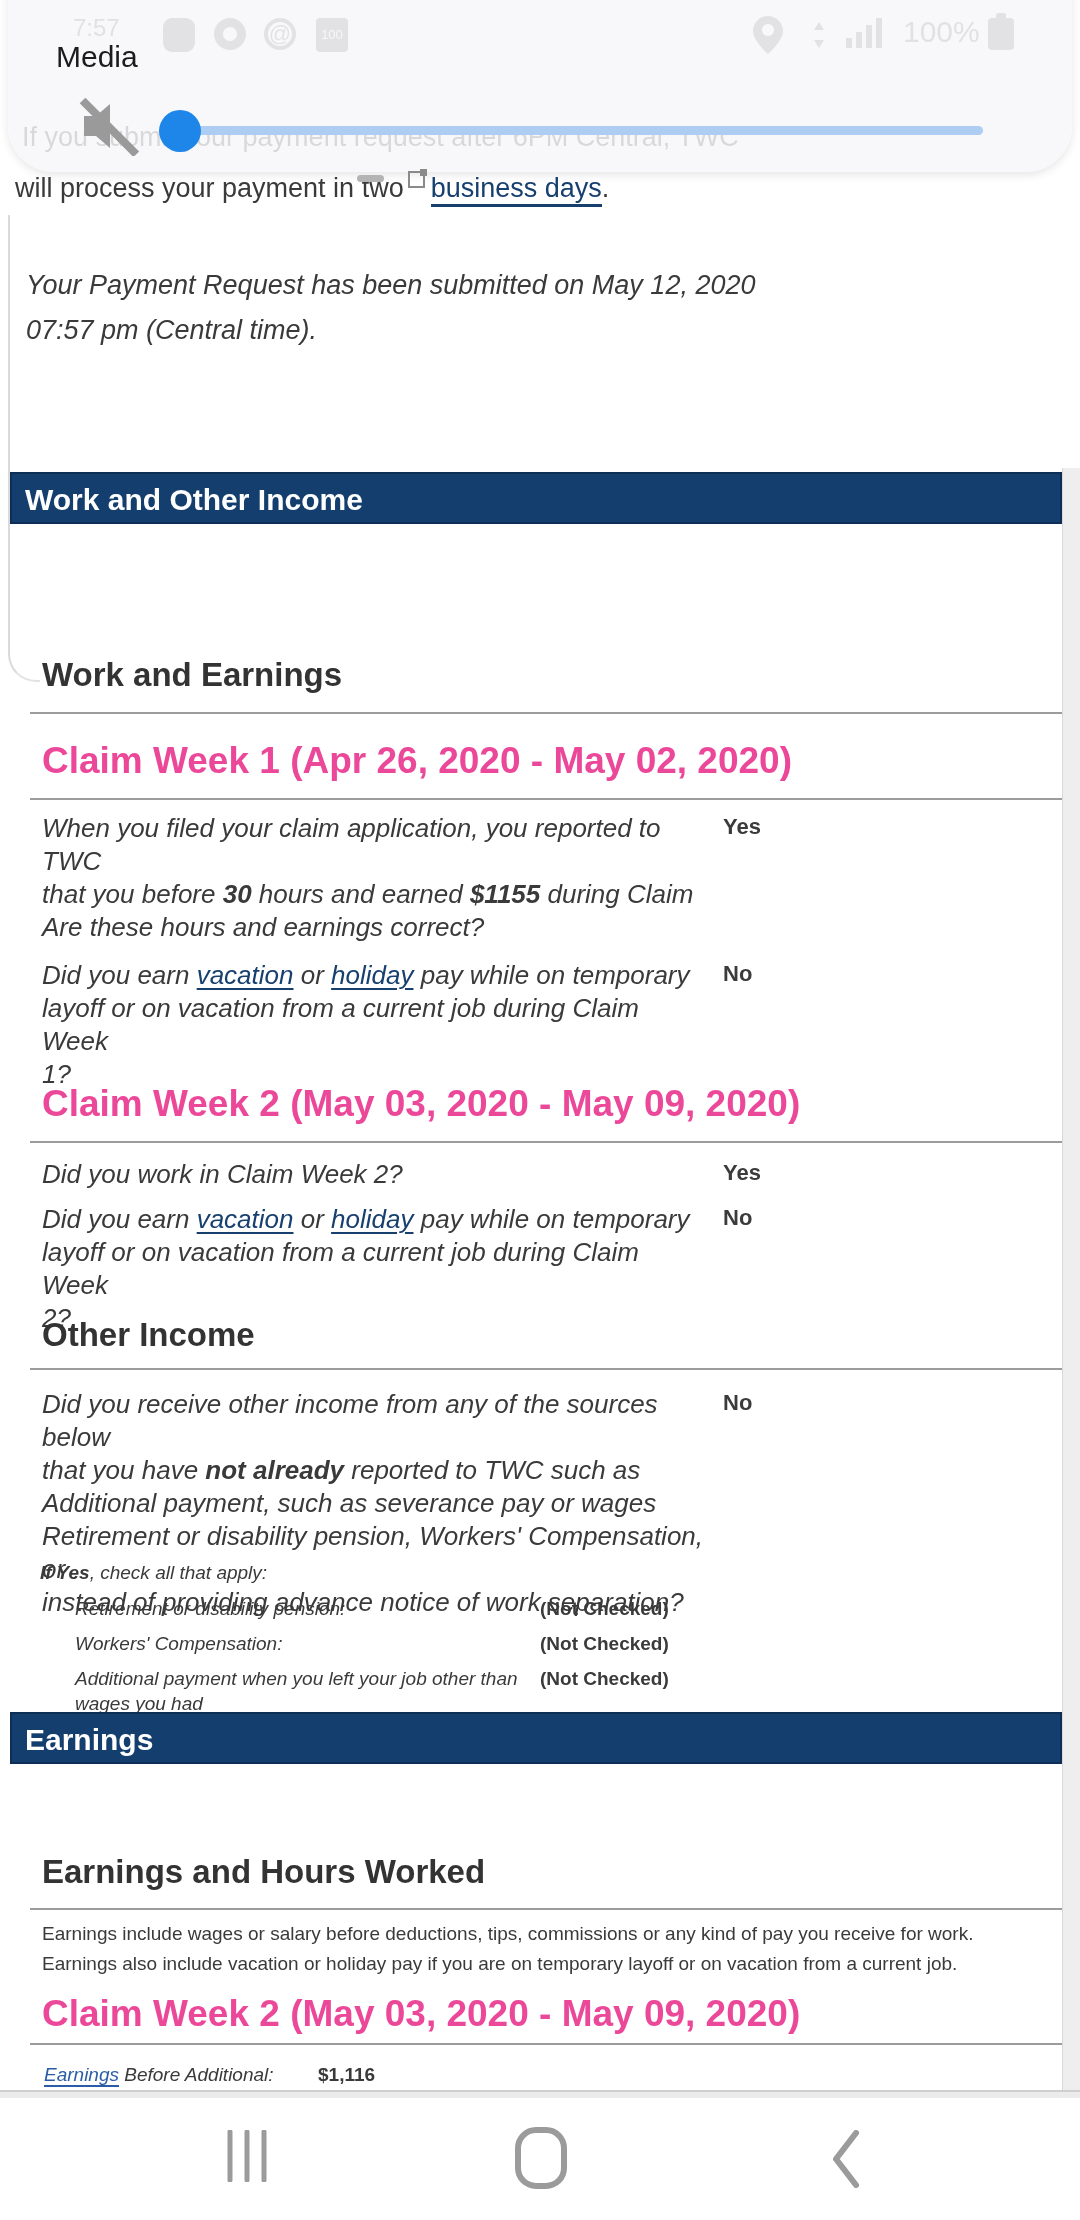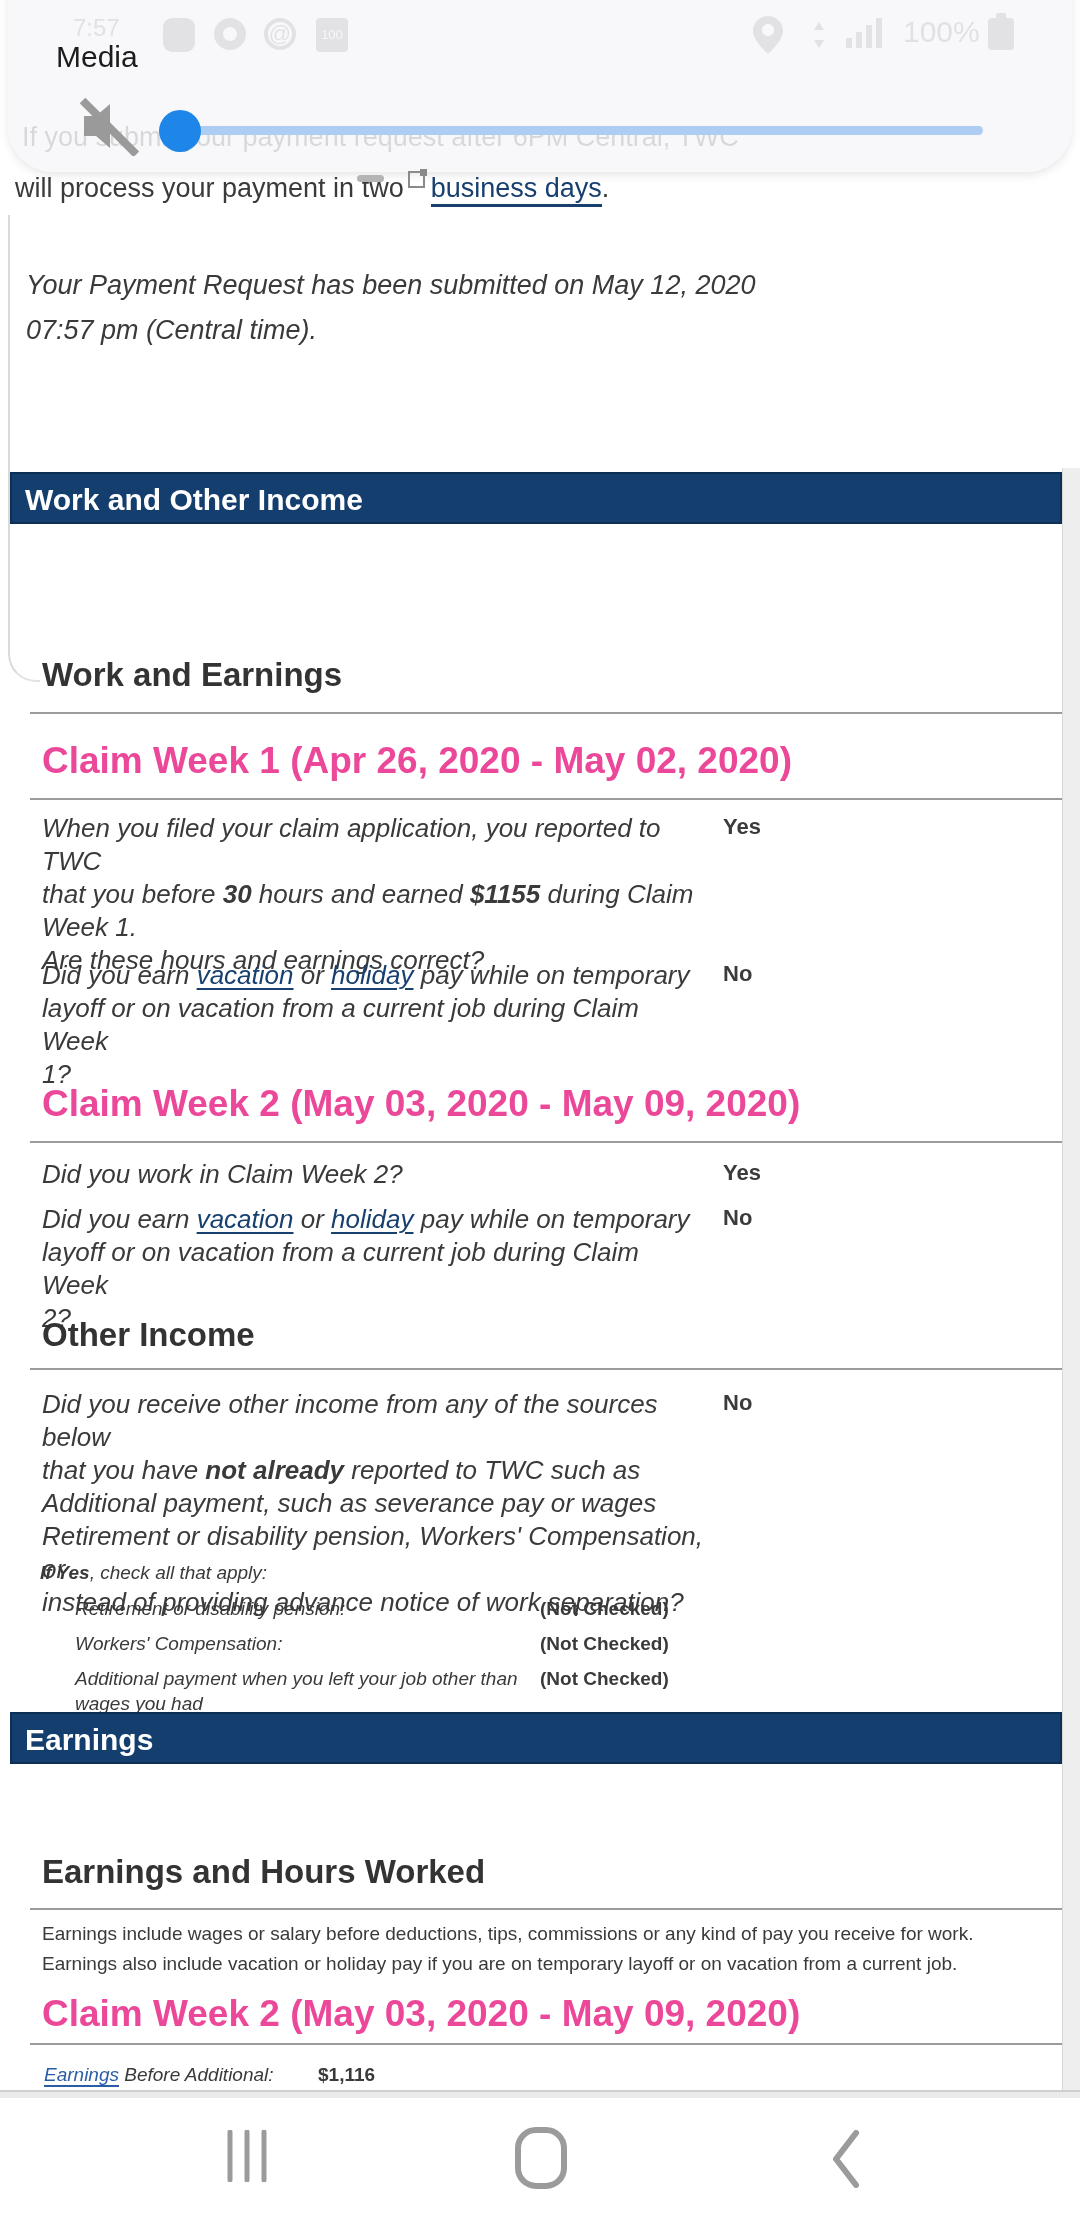--- a/index.html
+++ b/index.html
@@ -117,21 +117,20 @@
 
 <div class="abs h-section" style="left:42px;top:656px;">Work and Earnings</div>
 <div class="hr" style="top:712px;"></div>
 
 <div class="abs h-claim" style="left:42px;top:740px;">Claim Week 1 (Apr 26, 2020 - May 02, 2020)</div>
 <div class="hr" style="top:798px;"></div>
 
 <div class="abs qtext" style="left:42px;top:812px;width:660px;">
     <div class="tline"><span>When you filed your claim application, you reported to TWC</span></div>
     <div class="tline"><span>that you before </span><span class="b">30</span><span> hours and earned </span><span class="b">$1155</span><span> during Claim</span></div>
-    <div class="tline"><span>Week 1.</span></div>
     <div class="tline"><span>Are these hours and earnings correct?</span></div>
   </div>
 <div class="abs answer" style="left:723px;top:814px;">Yes</div>
 
 <div class="abs qtext" style="left:42px;top:959px;width:660px;">
     <div class="tline"><span>Did you earn </span><span class="inlnk">vacation</span><span> or </span><span class="inlnk">holiday</span><span> pay while on temporary</span></div>
     <div class="tline"><span>layoff or on vacation from a current job during Claim Week</span></div>
     <div class="tline"><span>1?</span></div>
   </div>
 <div class="abs answer" style="left:723px;top:961px;">No</div>

